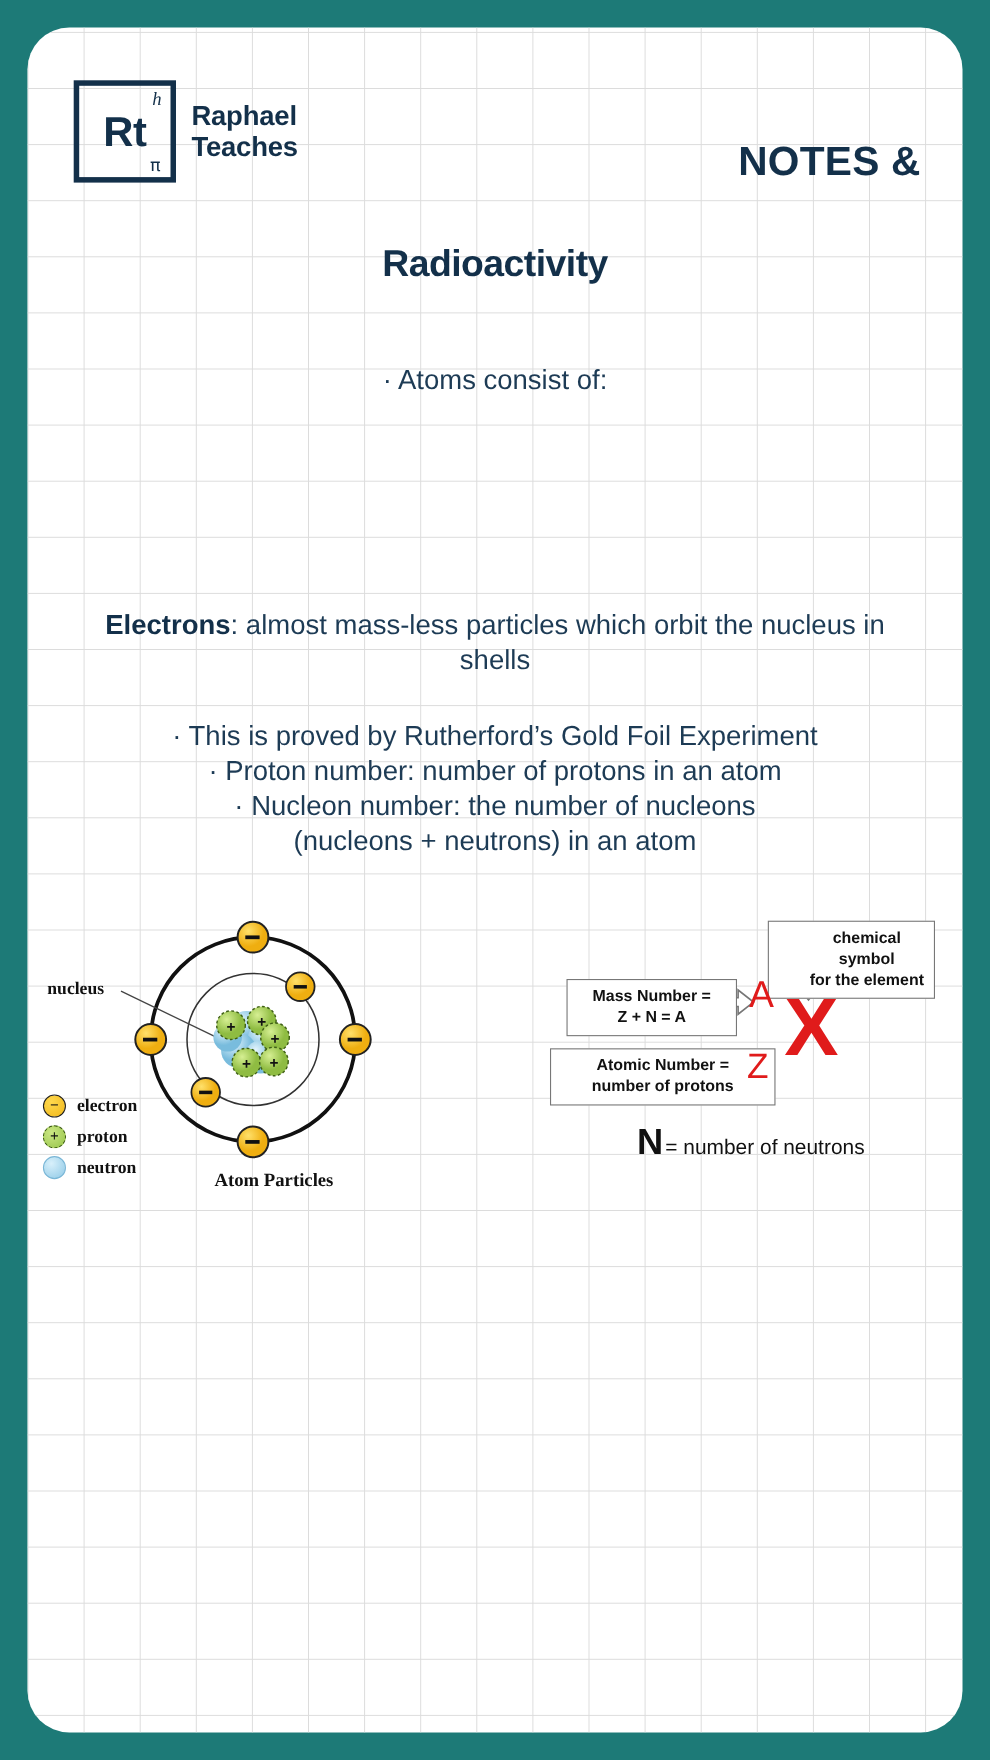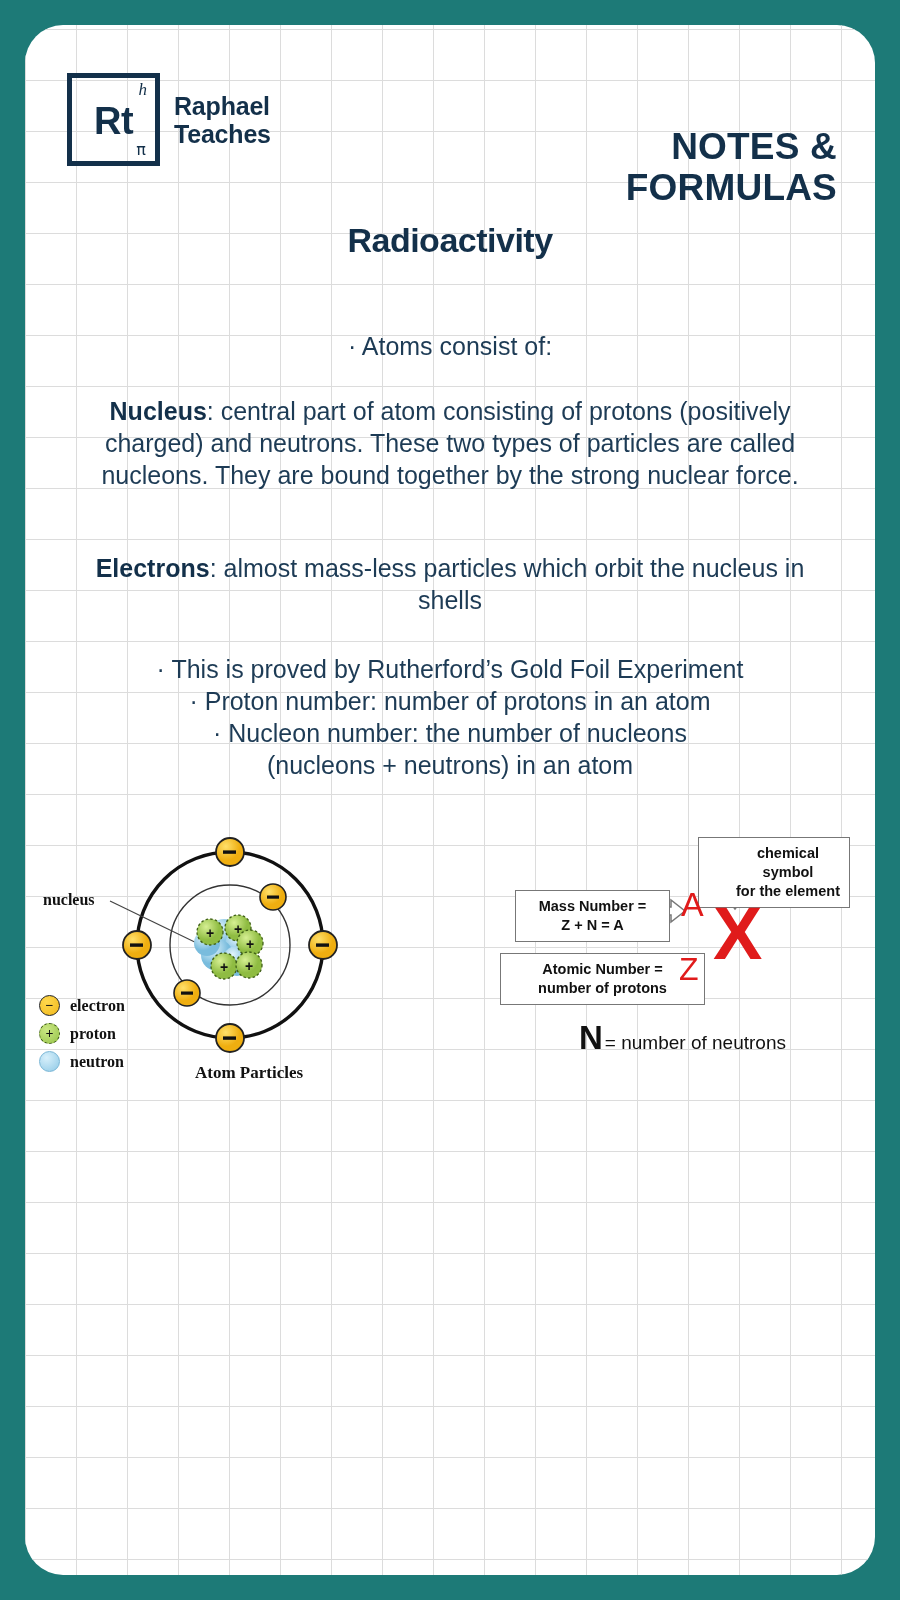--- a/index.html
+++ b/index.html
@@ -263,31 +263,27 @@
           <span class="logo-pi">π</span>
         </div>
         <div class="brand">
           <div>Raphael</div>
           <div>Teaches</div>
         </div>
       </div>
 
       <div class="notes-title">
         <div>NOTES &amp;</div>
-        <div>FORMULAS</div>
       </div>
     </div>
 
     <div class="page-title">Radioactivity</div>
 
     <div class="block b-atoms">· Atoms consist of:</div>
 
-    <div class="block b-nucleus">
-      <b>Nucleus</b><span>: central part of atom consisting of protons (positively charged) and neutrons. These two types of particles are called nucleons. They are bound together by the strong nuclear force.</span>
-    </div>
 
     <div class="block b-electrons">
       <b>Electrons</b><span>: almost mass-less particles which orbit the nucleus in shells</span>
     </div>
 
     <div class="block b-bullets">
       <div>· This is proved by Rutherford’s Gold Foil Experiment</div>
       <div>· Proton number: number of protons in an atom</div>
       <div>· Nucleon number: the number of nucleons</div>
       <div>(nucleons + neutrons) in an atom</div>

